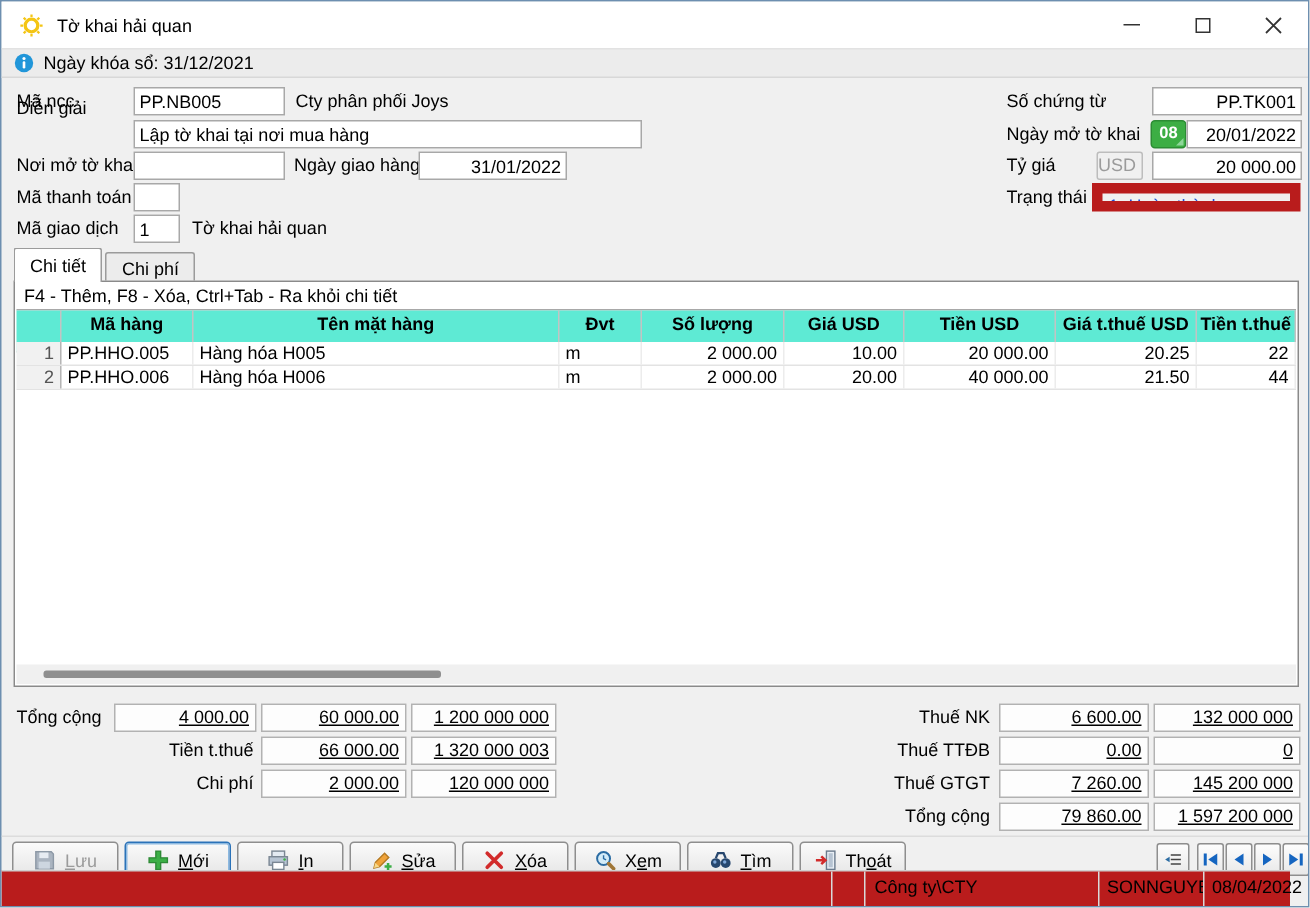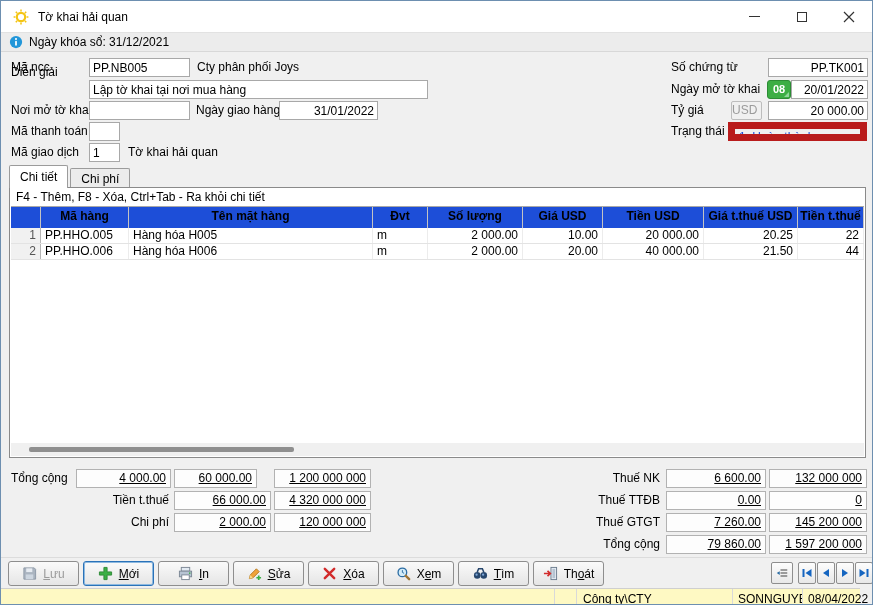--- a/index.html
+++ b/index.html
@@ -51,21 +51,21 @@
   .tab { padding:3px 10px 3px 10px; border:1px solid #9b9b9b; border-bottom:none; background:#ececec;
          margin-right:2px; border-radius:2px 2px 0 0; height:20px; line-height:14px; }
   .tab.active { background:#fff; height:23px; line-height:17px; z-index:2; }
 
   
   .gridbox { position:absolute; left:8px; top:186px; width:857px; height:271px;
              border:1px solid #8a8a8a; background:#fff; }
   .hintbar { position:absolute; top:1px; left:1px; right:1px; height:18px; background:#fff;
              border-bottom:1px solid #a8a8a8; line-height:17px; padding-left:5px; }
   .gcols { display:grid; grid-template-columns:30px 88px 244px 55px 95px 80px 101px 94px 1fr; }
-  .ghead { position:absolute; top:19px; left:1px; right:1px; height:28px; background:#1d4ed8;
+  .ghead { position:absolute; top:19px; left:1px; right:1px; height:28px; background:#5eead4;
            border-bottom:1px solid #9d9d9d; font-weight:bold; }
   .ghead > div { border-right:1px solid #c3c3c3; text-align:center; line-height:19px;
            overflow:hidden; white-space:nowrap; }
   .grow { position:absolute; left:1px; right:1px; height:16px; background:#fff;
           border-bottom:1px solid #e3e3e3; }
   .grow > div { border-right:1px solid #ececec; padding:0 4px; line-height:15px;
           overflow:hidden; white-space:nowrap; }
   .grow .num { background:#f1f1f1; border-right:1px solid #b5b5b5; color:#555; text-align:right; }
   .cell-r { text-align:right; }
   .hscroll { position:absolute; left:1px; right:1px; bottom:1px; height:13px; background:#f0f0f0; }
@@ -87,21 +87,21 @@
   .btn svg { width:15px; height:15px; flex:none; }
   .btn.disabled { color:#9b9b9b; }
   .btn.focused { border:1px solid #2a72b8; box-shadow: inset 0 0 0 1px #8db9e0; }
   .ak { text-decoration:underline; }
   .navbtn { position:absolute; top:561px; width:18px; height:22px; border:1px solid #8e8e8e;
             border-radius:2px; background:linear-gradient(#fdfdfd,#e8e8e8);
             display:flex; align-items:center; justify-content:center; }
   .navbtn svg { width:12px; height:12px; }
 
   
-  .statusbar { position:absolute; left:0; right:12px; bottom:0; height:16px; background:#fef9c3;
+  .statusbar { position:absolute; left:0; right:12px; bottom:0; height:24px; background:#b91c1c;
                border-top:1px solid #cfcfcf; }
   .scell { position:absolute; top:0; bottom:0; border-left:1px solid #d9d9d9;
            padding:3px 6px 0 6px; white-space:nowrap; overflow:hidden; }
 </style>
 </head>
 <body>
 
 <div class="window">
 
   <div class="titlebar">
@@ -214,26 +214,26 @@
       <div class="cell-r">44</div>
     </div>
 
     <div class="hscroll">
       <div class="hthumb"></div>
     </div>
   </div>
 
   <div class="sumlbl" style="left:10px; top:468px;">Tổng cộng</div>
   <div class="sumbox" style="left:75px; top:468px; width:95px;">4 000.00</div>
-  <div class="sumbox" style="left:173px; top:468px; width:83px;">60 000.00</div>
+  <div class="sumbox" style="left:173px; top:468px; width:97px;">60 000.00</div>
   <div class="sumbox" style="left:273px; top:468px; width:97px;">1 200 000 000</div>
 
   <div class="sumlbl r" style="left:75px; top:490px; width:93px;">Tiền t.thuế</div>
   <div class="sumbox" style="left:173px; top:490px; width:97px;">66 000.00</div>
-  <div class="sumbox" style="left:273px; top:490px; width:97px;">4 320 000 000</div>
+  <div class="sumbox" style="left:273px; top:490px; width:97px;">1 320 000 003</div>
 
   <div class="sumlbl r" style="left:75px; top:512px; width:93px;">Chi phí</div>
   <div class="sumbox" style="left:173px; top:512px; width:97px;">2 000.00</div>
   <div class="sumbox" style="left:273px; top:512px; width:97px;">120 000 000</div>
 
   <div class="sumlbl r" style="left:547px; top:468px; width:112px;">Thuế NK</div>
   <div class="sumbox" style="left:665px; top:468px; width:100px;">6 600.00</div>
   <div class="sumbox" style="left:768px; top:468px; width:98px;">132 000 000</div>
 
   <div class="sumlbl r" style="left:547px; top:490px; width:112px;">Thuế TTĐB</div>

